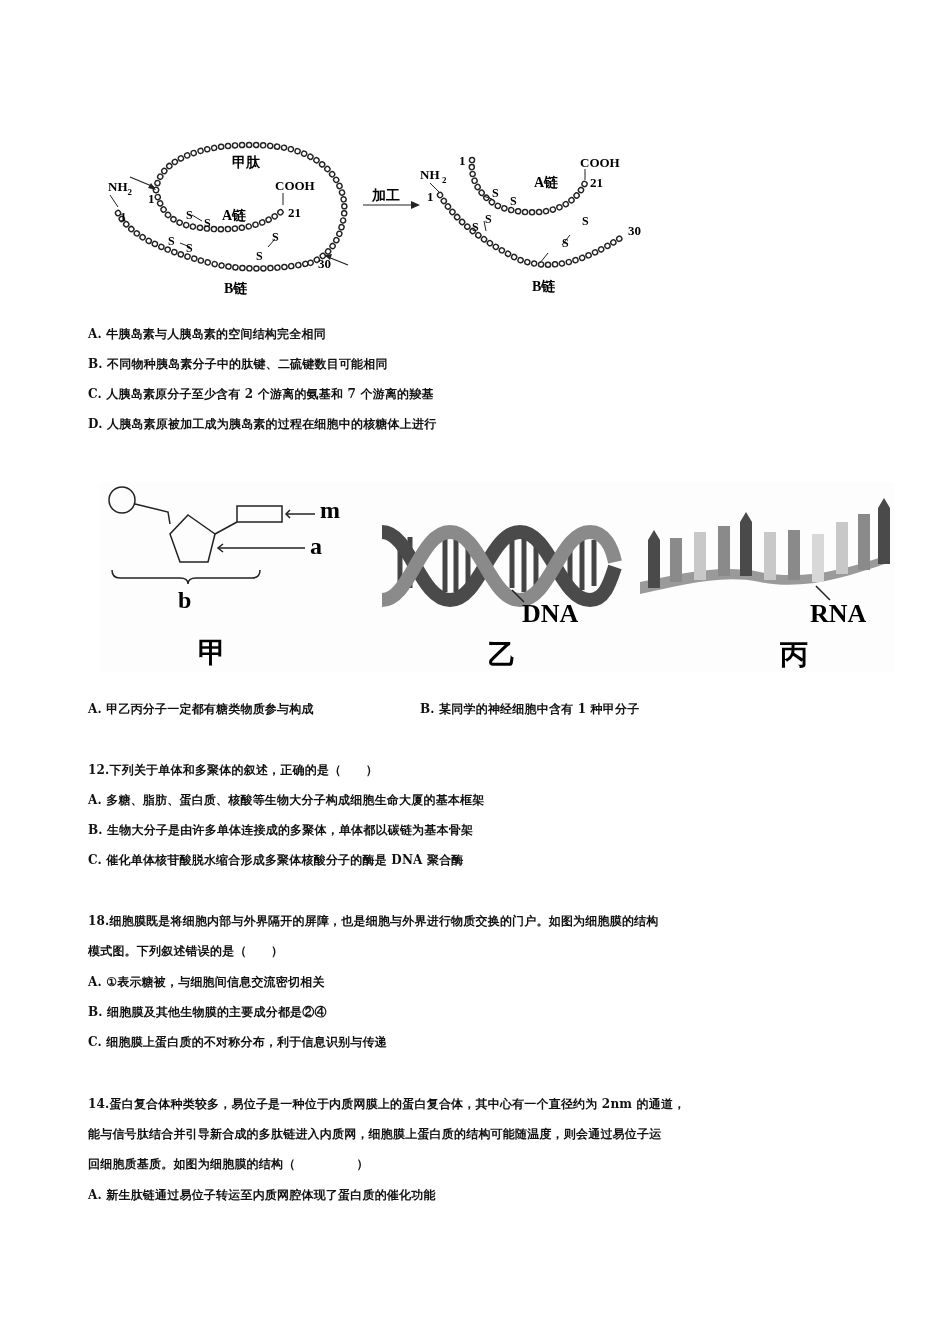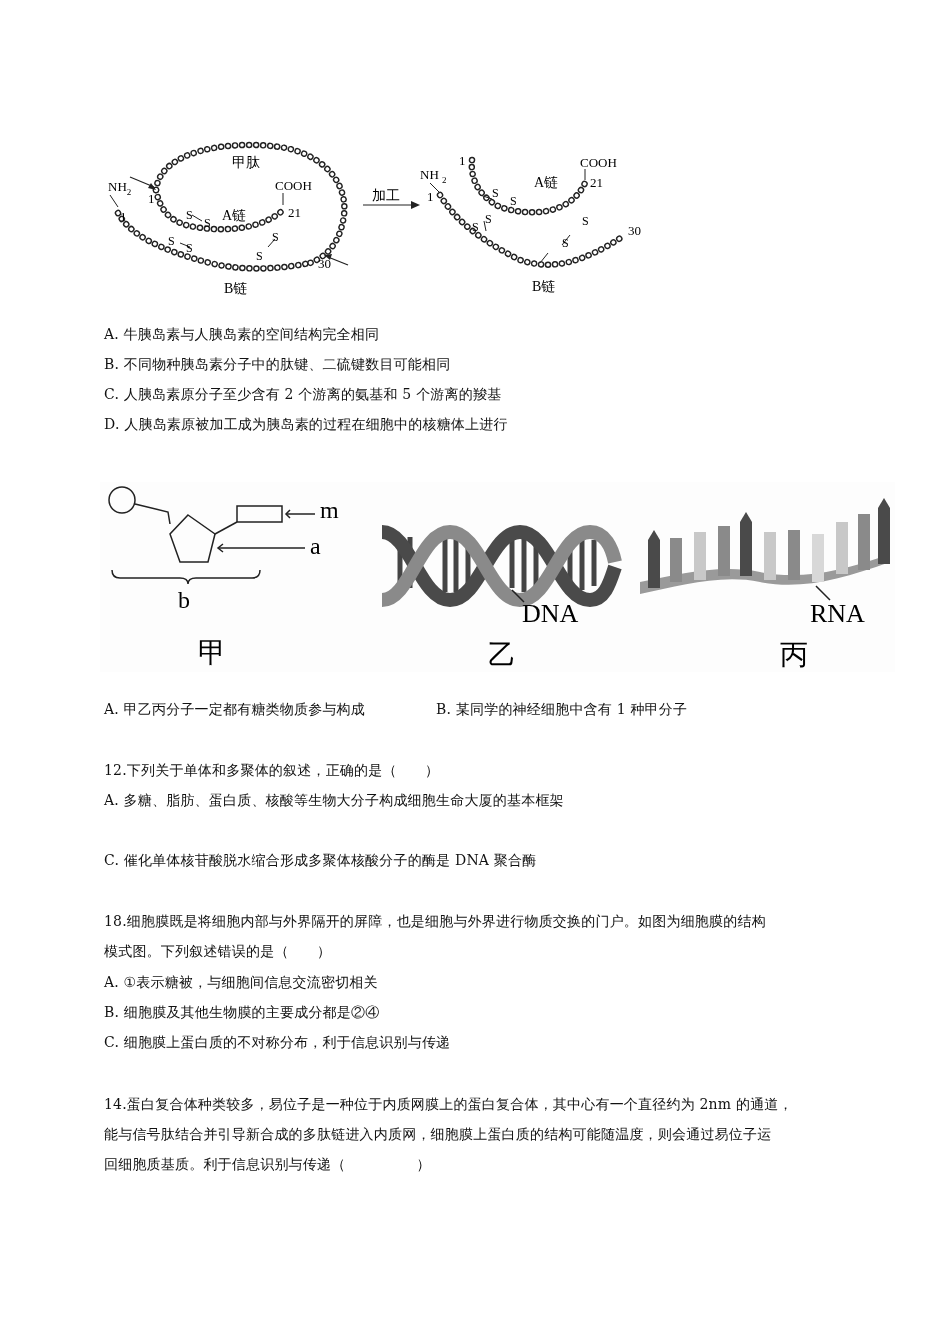--- a/index.html
+++ b/index.html
@@ -1,21 +1,21 @@
 <!DOCTYPE html>
 <html><head>
 <meta charset="utf-8">
 <style>
   html, body { margin: 0; padding: 0; background: #ffffff; }
   body { width: 950px; height: 1344px; position: relative; overflow: hidden;
          font-family: "DejaVu Serif", "Liberation Serif", serif; color: #111; }
-  .page { position: absolute; left: 0; top: 0; width: 950px; height: 1344px; }
+  .page { position: absolute; left: 0; top: 0; width: 950px; height: 1344px; font-weight: bold; }
   .fig1 { position: absolute; left: 100px; top: 135px; width: 570px; height: 170px; }
   .fig2 { position: absolute; left: 100px; top: 482px; width: 795px; height: 190px; background: #fdfdfd; }
-  .line { position: absolute; left: 104px; font-size: 14px; line-height: 20px; white-space: nowrap; letter-spacing: 0.2px; }
+  .line { position: absolute; left: 88px; font-size: 12px; line-height: 20px; white-space: nowrap; letter-spacing: 0.2px; }
   .line .col2 { position: absolute; left: 332px; }
   svg text { font-family: "Liberation Serif", "DejaVu Serif", serif; }
 </style>
 </head>
 <body>
 
 <div class="page">
 
   <div class="fig1">
     <svg width="570" height="170" viewBox="0 0 570 170" xmlns="http://www.w3.org/2000/svg">
@@ -96,21 +96,21 @@
       <text x="410" y="70" font-size="12">S</text>
       <text x="385" y="88" font-size="12">S</text>
       <text x="372" y="96" font-size="12">S</text>
       <text x="482" y="90" font-size="12">S</text>
       <text x="462" y="112" font-size="12">S</text>
     </svg>
   </div>
 
   <div class="line" style="top:324px">A.  牛胰岛素与人胰岛素的空间结构完全相同</div>
   <div class="line" style="top:354px">B.  不同物种胰岛素分子中的肽键、二硫键数目可能相同</div>
-  <div class="line" style="top:384px">C.  人胰岛素原分子至少含有 2 个游离的氨基和 5 个游离的羧基</div>
+  <div class="line" style="top:384px">C.  人胰岛素原分子至少含有 2 个游离的氨基和 7 个游离的羧基</div>
   <div class="line" style="top:414px">D.  人胰岛素原被加工成为胰岛素的过程在细胞中的核糖体上进行</div>
 
   <div class="fig2">
     <svg width="795" height="190" viewBox="0 0 795 190" xmlns="http://www.w3.org/2000/svg">
 
       <g stroke="#222" stroke-width="1.5" fill="none">
         <circle cx="22" cy="18" r="13"></circle>
         <polyline points="35,22 68,30 70,42"></polyline>
         <polygon points="88,33 115,52 108,80 80,80 70,52"></polygon>
         <line x1="115" y1="52" x2="137" y2="40"></line>
@@ -170,25 +170,27 @@
     </svg>
   </div>
 
   <div class="line" style="top:699px">
     <span>A.  甲乙丙分子一定都有糖类物质参与构成</span>
     <span class="col2">B.  某同学的神经细胞中含有 1 种甲分子</span>
   </div>
 
   <div class="line" style="top:760px">12.下列关于单体和多聚体的叙述，正确的是（　　）</div>
   <div class="line" style="top:790px">A.  多糖、脂肪、蛋白质、核酸等生物大分子构成细胞生命大厦的基本框架</div>
+  <div class="line" style="top:820px">B.  生物大分子是由许多单体连接成的多聚体，单体都以碳链为基本骨架</div>
   <div class="line" style="top:850px">C.  催化单体核苷酸脱水缩合形成多聚体核酸分子的酶是 DNA 聚合酶</div>
 
   <div class="line" style="top:911px">18.细胞膜既是将细胞内部与外界隔开的屏障，也是细胞与外界进行物质交换的门户。如图为细胞膜的结构</div>
   <div class="line" style="top:941px">模式图。下列叙述错误的是（　　）</div>
   <div class="line" style="top:972px">A.  ①表示糖被，与细胞间信息交流密切相关</div>
   <div class="line" style="top:1002px">B.  细胞膜及其他生物膜的主要成分都是②④</div>
   <div class="line" style="top:1032px">C.  细胞膜上蛋白质的不对称分布，利于信息识别与传递</div>
 
   <div class="line" style="top:1094px">14.蛋白复合体种类较多，易位子是一种位于内质网膜上的蛋白复合体，其中心有一个直径约为 2nm 的通道，</div>
   <div class="line" style="top:1124px">能与信号肽结合并引导新合成的多肽链进入内质网，细胞膜上蛋白质的结构可能随温度，则会通过易位子运</div>
-  <div class="line" style="top:1154px">回细胞质基质。利于信息识别与传递（　　　　　）</div>
+  <div class="line" style="top:1154px">回细胞质基质。如图为细胞膜的结构（　　　　　）</div>
+  <div class="line" style="top:1185px">A.  新生肽链通过易位子转运至内质网腔体现了蛋白质的催化功能</div>
 
 </div>
 
 </body></html>

